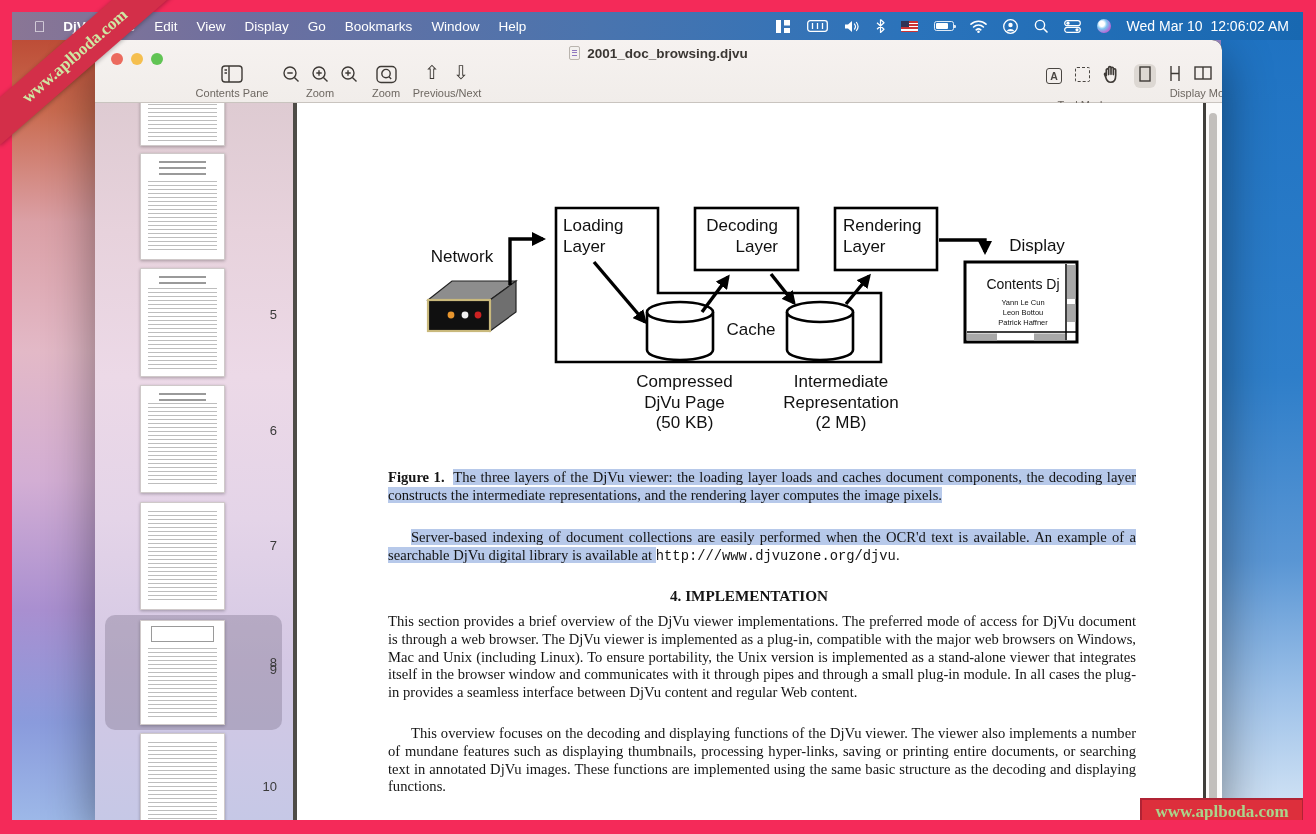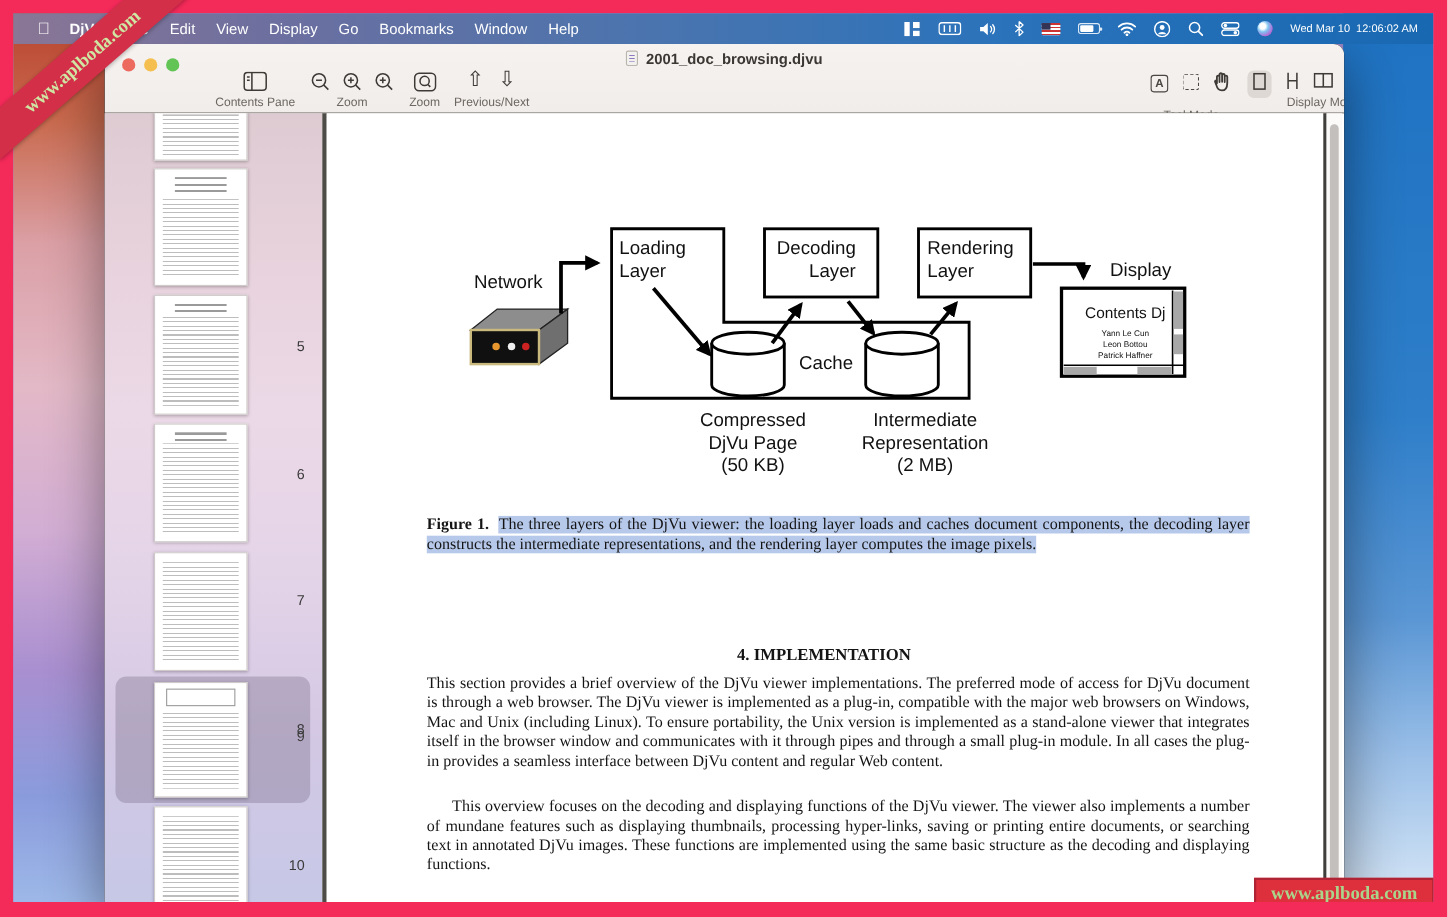--- a/index.html
+++ b/index.html
@@ -17,21 +17,21 @@
   
   .menubar { position:absolute; left:0; top:0; width:100%; height:28px;
     background:linear-gradient(90deg,#8a7695 0%,#6d6f9f 18%,#4a74ae 45%,#2a73bb 70%,#1868b1 100%);
     display:flex; align-items:center; color:#fff; font-size:13.5px; z-index:5; }
   .menubar .apple { margin-left:22px; font-size:15px; }
   .menubar .appname { font-weight:bold; margin-left:18px; }
   .menus { display:flex; gap:19px; margin-left:20px; }
   .menus span { cursor:default; }
   .status { margin-left:auto; display:flex; align-items:center; gap:16px; margin-right:14px; }
   .status svg { display:block; }
-  .clock { font-size:10px; white-space:pre; }
+  .clock { font-size:14px; white-space:pre; }
   .flag { width:17px; height:11px; background:repeating-linear-gradient(180deg,#c33 0 1.6px,#fff 1.6px 3.2px); position:relative; border-radius:1px; }
   .flag::after { content:""; position:absolute; left:0; top:0; width:8px; height:6px; background:#335; }
   .battery { width:20px; height:10px; border:1px solid rgba(255,255,255,.85); border-radius:2.5px; position:relative; }
   .battery::before { content:""; position:absolute; left:1px; top:1px; bottom:1px; width:12px; background:#fff; border-radius:1px; }
   .battery::after { content:""; position:absolute; right:-3px; top:2.5px; width:2px; height:3px; background:rgba(255,255,255,.85); border-radius:0 1px 1px 0; }
   .siri { width:14px; height:14px; border-radius:50%; background:radial-gradient(circle at 35% 35%, #fff 0 20%, #7ec3f0 40%, #b36cd8 70%, #e05a8a 100%); }
 
   
   .window { position:absolute; left:83px; top:28px; width:1127px; height:780px; background:#000000;
     border-radius:10px 10px 0 0; box-shadow:0 18px 50px rgba(0,0,0,.45); overflow:hidden; }
@@ -352,20 +352,23 @@
 (50 KB)</div>
             <div class="dlabel pre" style="left:463px; top:172px; width:162px;">Intermediate
 Representation
 (2 MB)</div>
           </div>
 
           <div class="cap" style="top:366px;">
             <b>Figure 1.</b>&nbsp; <span class="hl">The three layers of the DjVu viewer: the loading layer loads and caches document components, the decoding layer constructs the intermediate representations, and the rendering layer computes the image pixels.</span>
           </div>
 
+          <div class="para indent" style="top:426px;">
+            <span class="hl">Server-based indexing of document collections are easily performed when the OCR'd text is available. An example of a searchable DjVu digital library is available at </span><span class="mono">http:///www.djvuzone.org/djvu</span><span>.</span>
+          </div>
 
           <div class="sechead" style="top:484px;">4. IMPLEMENTATION</div>
 
           <div class="para" style="top:510px;">This section provides a brief overview of the DjVu viewer implementations. The preferred mode of access for DjVu document is through a web browser. The DjVu viewer is implemented as a plug-in, compatible with the major web browsers on Windows, Mac and Unix (including Linux). To ensure portability, the Unix version is implemented as a stand-alone viewer that integrates itself in the browser window and communicates with it through pipes and through a small plug-in module. In all cases the plug-in provides a seamless interface between DjVu content and regular Web content.</div>
           <div class="para indent" style="top:622px;">This overview focuses on the decoding and displaying functions of the DjVu viewer. The viewer also implements a number of mundane features such as displaying thumbnails, processing hyper-links, saving or printing entire documents, or searching text in annotated DjVu images. These functions are implemented using the same basic structure as the decoding and displaying functions.</div>
 
         </div>
 
         <div class="page-edge"></div>
         <div class="scrolltrack">

